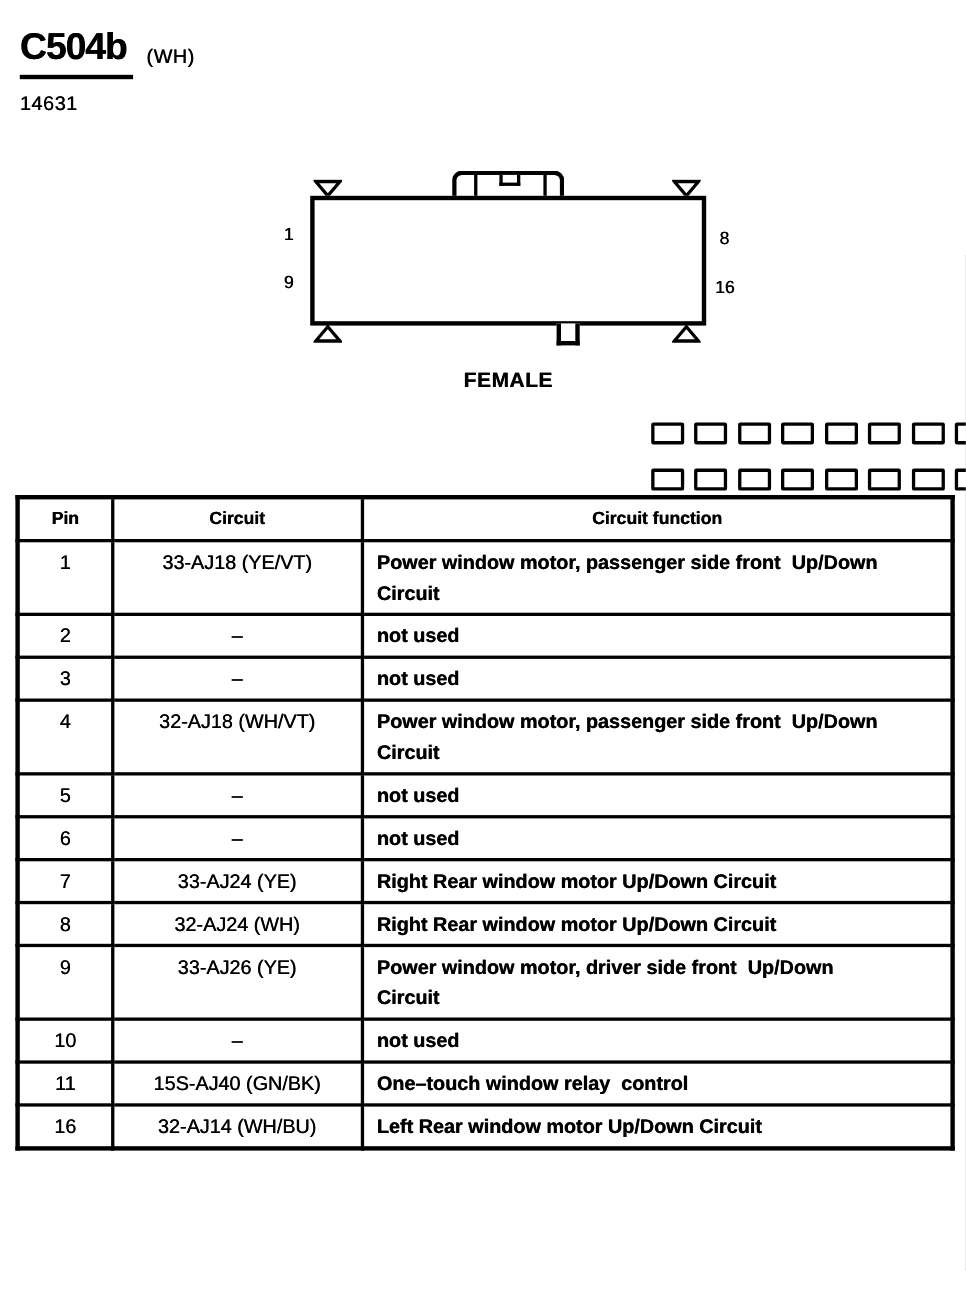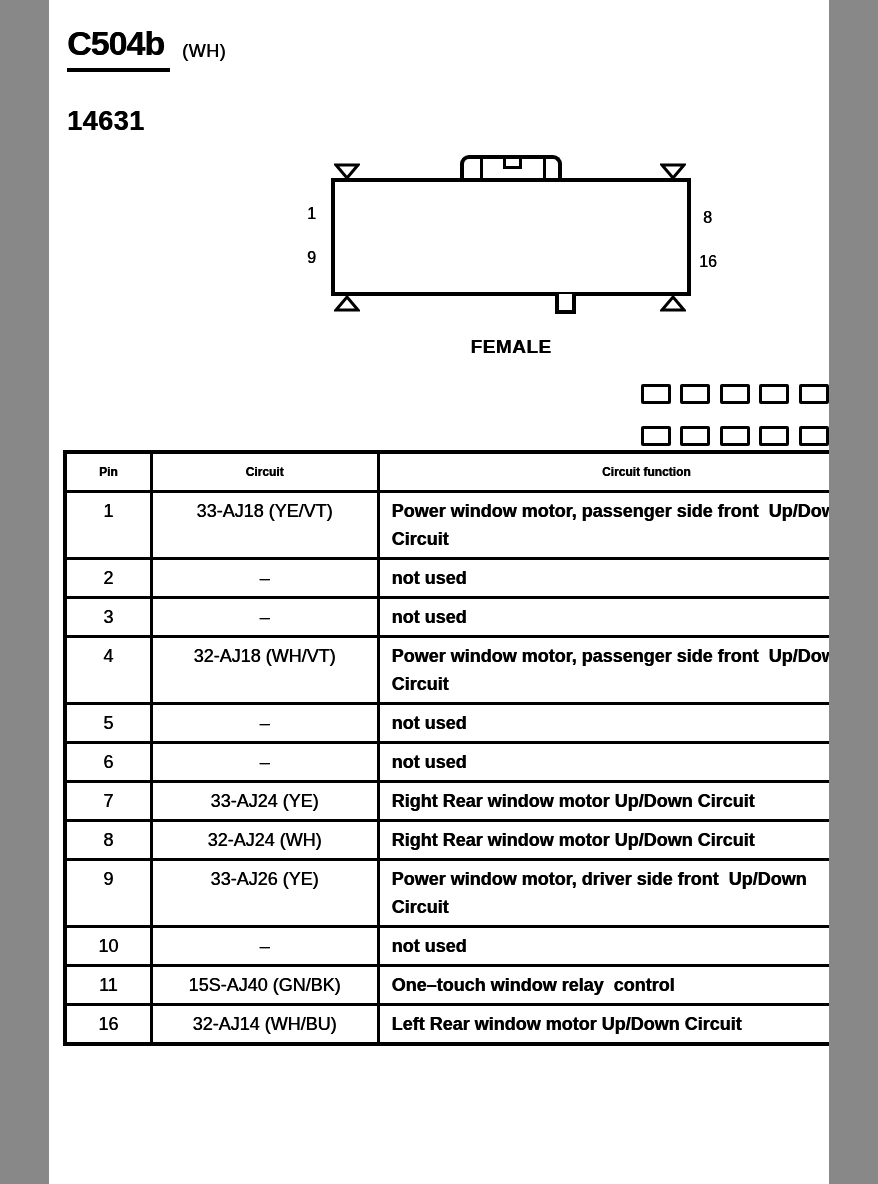--- a/index.html
+++ b/index.html
@@ -1,33 +1,33 @@
 <!DOCTYPE html>
 <html><head>
 <meta charset="utf-8">
 <style>
   * { margin:0; padding:0; box-sizing:border-box; }
   body { background:#888; font-family:"Liberation Sans", sans-serif; color:#000; }
   .page {
-    position:relative; width:780px; height:1184px; background:#fff;
+    position:relative; width:878px; height:1184px; background:#fff;
     margin:0 auto; overflow:hidden;
     text-shadow:0.4px 0 currentColor; 
   }
 
   
   .conn-id {
     position:absolute; left:18px; top:24px;
     font-size:34px; font-weight:bold; letter-spacing:-1px;
     border-bottom:4px solid #000; padding:0 6px 5px 0; display:inline-block;
   }
   .conn-color {
     position:absolute; left:133px; top:41px; font-size:18px; letter-spacing:0.5px;
   }
   .part-no {
-    position:absolute; left:18px; top:106px; font-size:27px; font-weight:bold; letter-spacing:0.5px;
+    position:absolute; left:18px; top:84px; font-size:18px; font-weight:normal; letter-spacing:0.5px;
   }
   .descr {
     position:absolute; left:18px; top:146px; font-size:16px; line-height:22px;
     white-space:pre-line;
   }
 
   
   .connector-area { position:absolute; left:0; top:0; width:878px; height:380px; }
   .conn-body {
     position:absolute; left:282px; top:178px; width:360px; height:118px;
@@ -67,21 +67,21 @@
   table.pinout {
     position:absolute; left:14px; top:450px; width:850px;
     border-collapse:collapse; table-layout:fixed;
     border:4px solid #000;
     font-size:18px;
   }
   .pinout col.c-pin { width:86px; }
   .pinout col.c-circuit { width:227px; }
   .pinout col.c-fn { width:537px; }
   .pinout th {
-    border:3px solid #000; height:39px; font-size:12px; font-weight:bold;
+    border:3px solid #000; height:39px; font-size:16px; font-weight:bold;
     text-align:center; vertical-align:middle;
   }
   .pinout td {
     border:3px solid #000; vertical-align:top;
     padding-top:4px; padding-bottom:4px; line-height:28px;
   }
   .pinout tr { height:37px; }
   td.col-pin { text-align:center; }
   td.col-circuit { text-align:center; }
   td.col-fn { text-align:left; padding-left:12px; padding-right:8px;font-weight:bold; }

